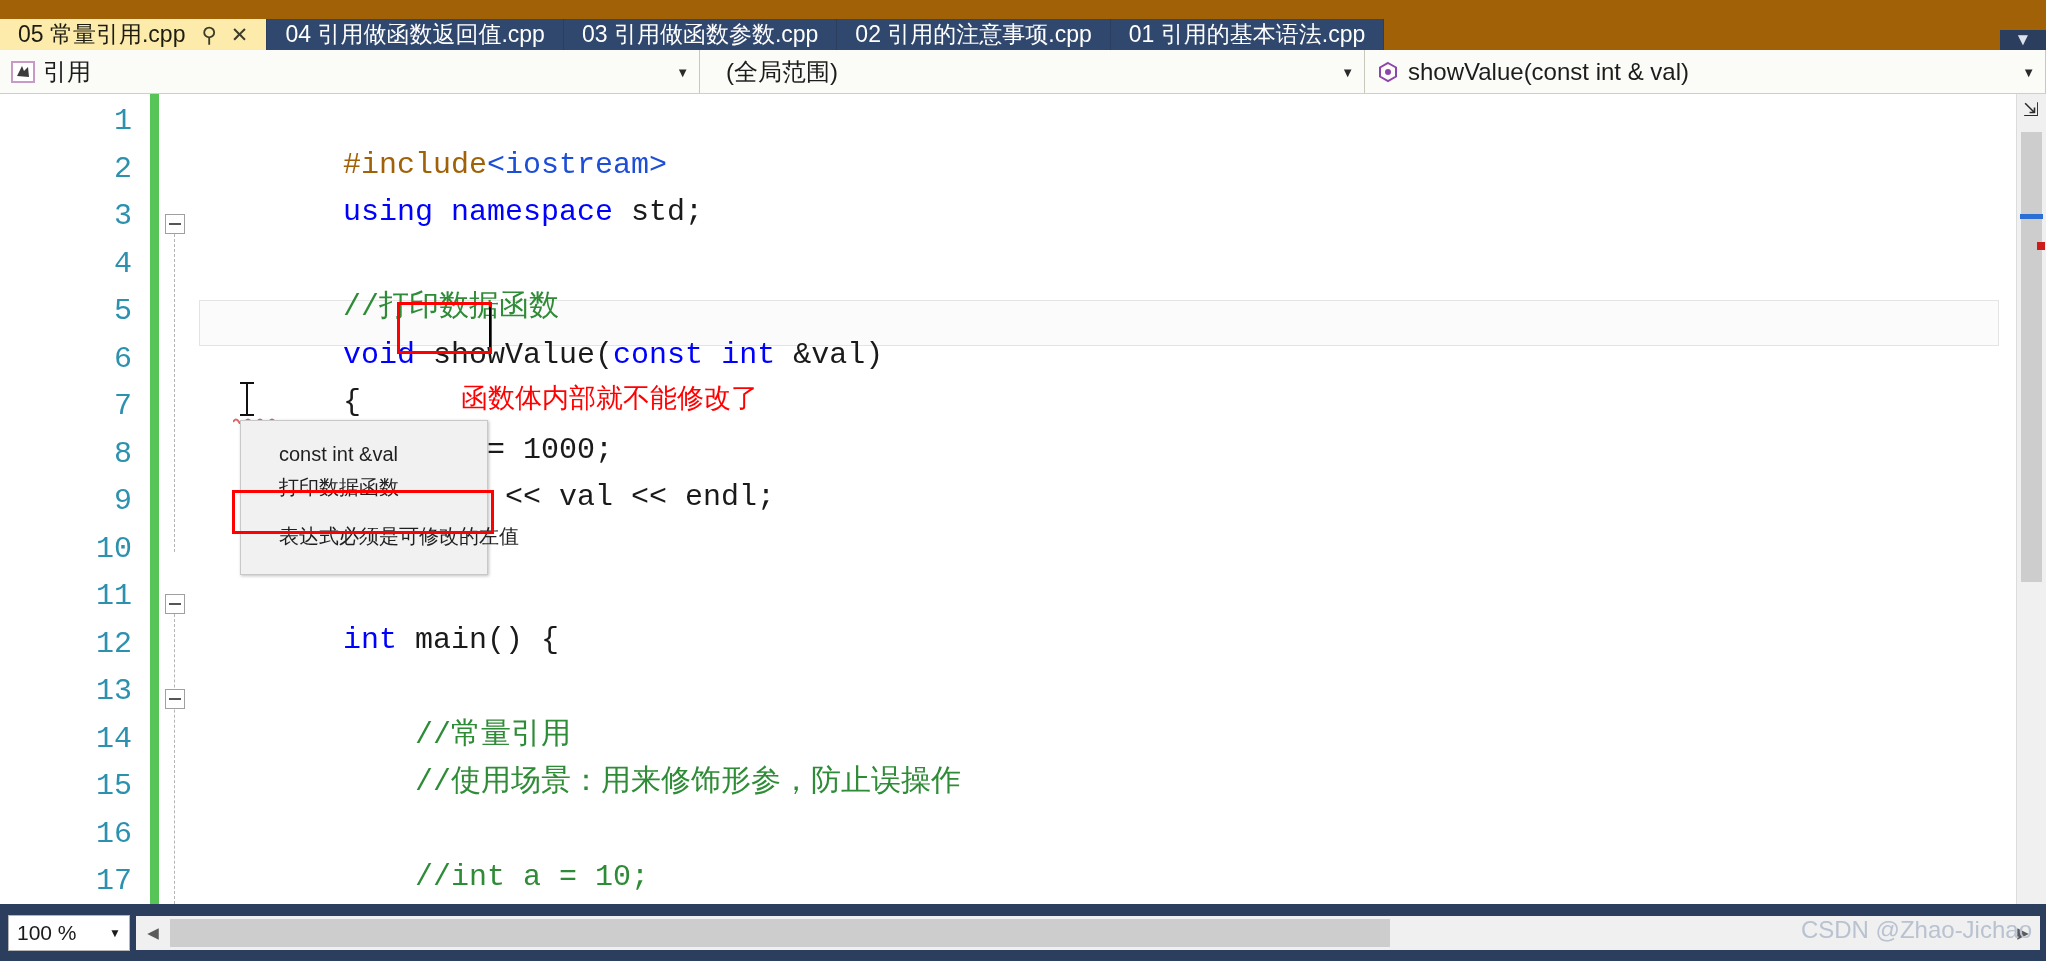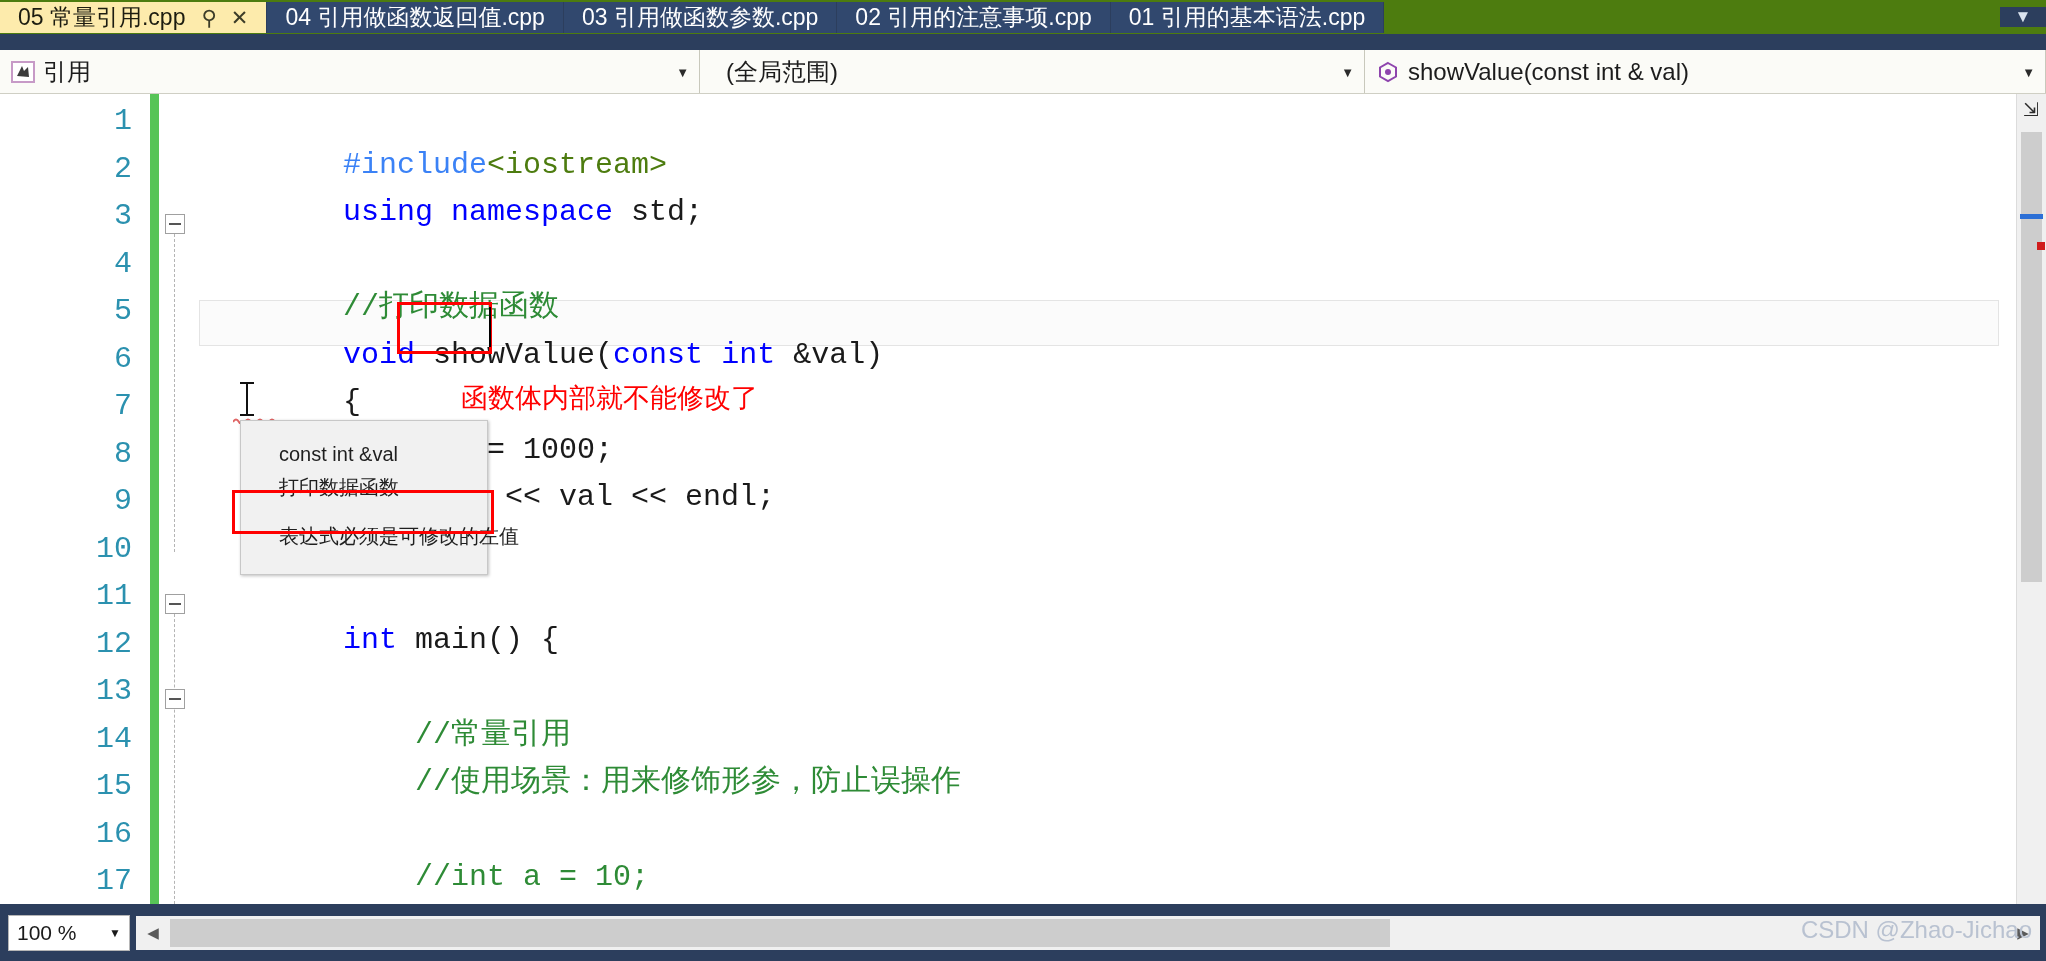--- a/index.html
+++ b/index.html
@@ -20,24 +20,24 @@
     height: 961px;
     background: #2c3e5d;
     box-sizing: border-box;
   }
 
   
   .tabstrip {
     position: absolute;
     left: 0; top: 0;
     width: 2046px;
-    height: 34px;
-    background: #4d7c0f;
-    display: flex;
-    align-items: center;
+    height: 50px;
+    background: #a16207;
+    display: flex;
+    align-items: flex-end;
   }
   .tab {
     display: flex;
     align-items: center;
     padding: 0 18px;
     font-size: 23px;
     color: #ffffff;
     background: #31486e;
     white-space: nowrap;
     cursor: pointer;
@@ -200,22 +200,22 @@
   }
   .cl {
     position: absolute;
     left: 0;
     height: 47.5px;
     line-height: 47.5px;
     white-space: pre;
   }
   .kw   { color: #0000ff; }
   .cmt  { color: #2e8b36; }
-  .pre  { color: #3b82f6; }
-  .str  { color: #4d7c0f; }
+  .pre  { color: #a16207; }
+  .str  { color: #1d4ed8; }
   .num  { color: #1a1a1a; }
   .plain{ color: #1a1a1a; }
 
   
   .curline {
     position: absolute;
     left: 199px;
     width: 1800px;
     height: 46px;
     border: 1px solid #e4e4e4;

